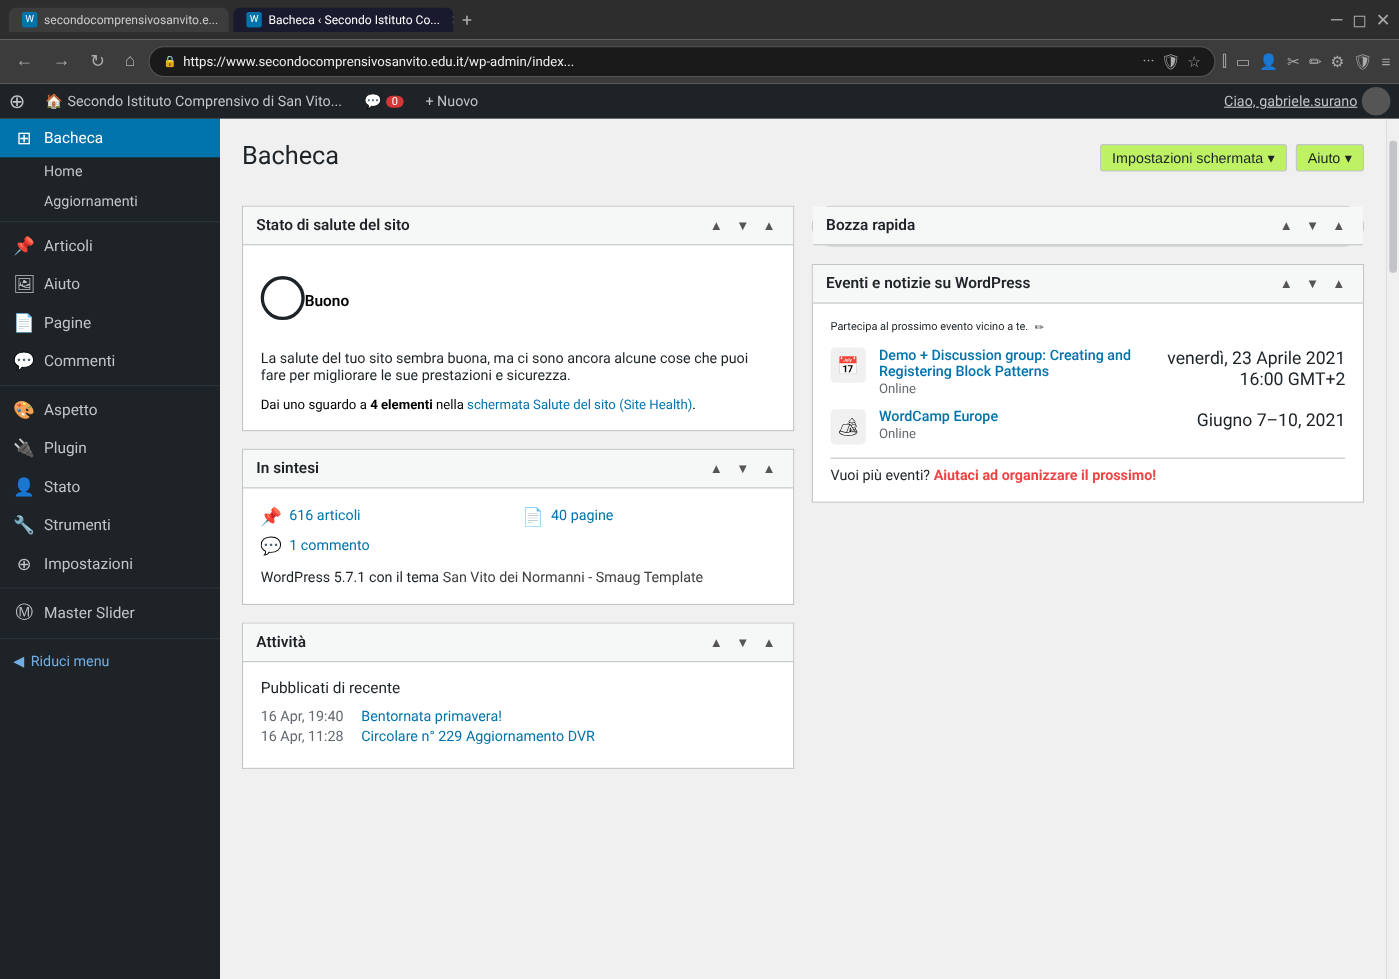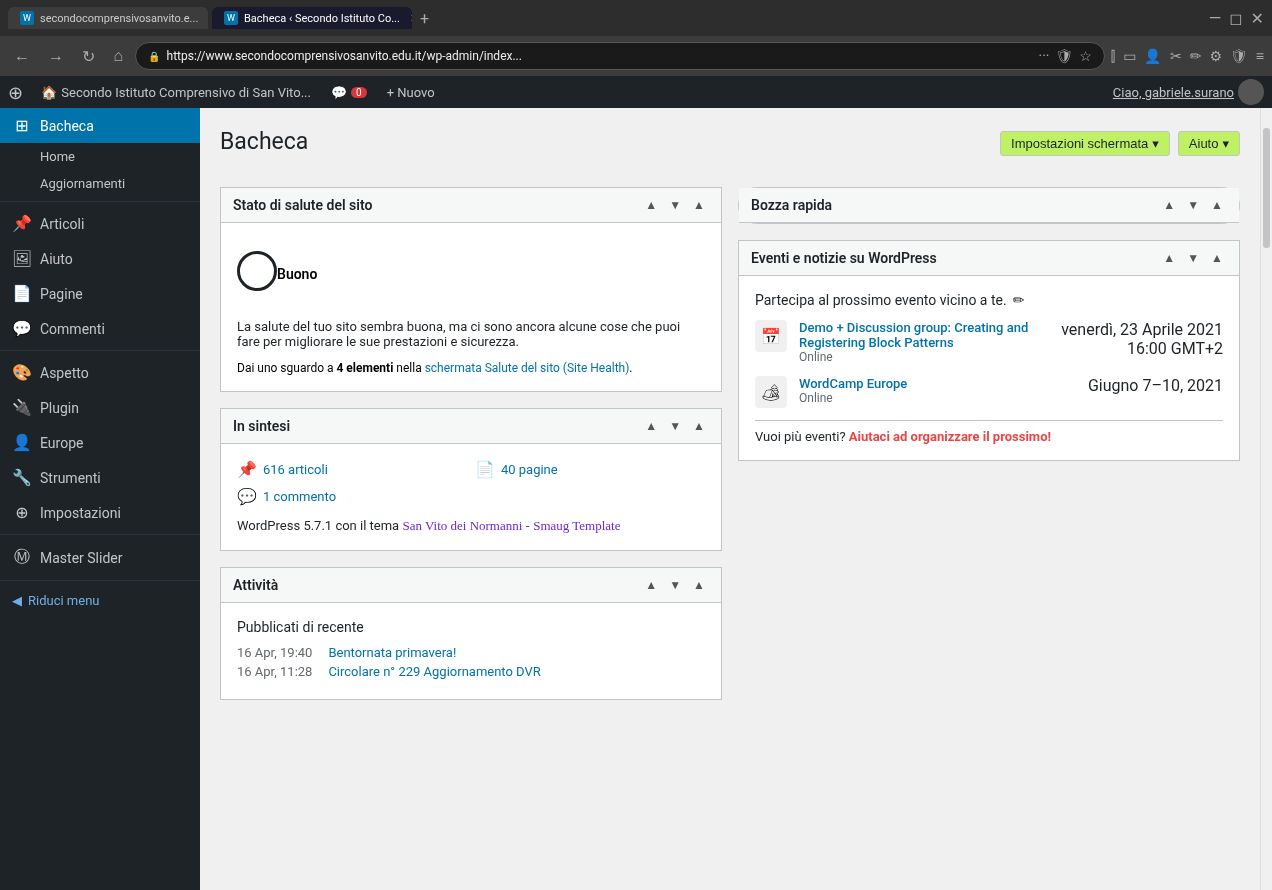--- a/index.html
+++ b/index.html
@@ -67,36 +67,36 @@
     .health-circle { width: 40px; height: 40px; border-radius: 50%; border: 3px solid #1d2327; display: flex; align-items: center; justify-content: center; margin-bottom: 6px; }
     .health-label { font-size: 14px; font-weight: 600; }
     .health-desc { font-size: 13px; color: #1d2327; margin-top: 10px; }
     .health-link { color: #0073aa; text-decoration: none; }
 
     
     .sintesi-grid { display: grid; grid-template-columns: 1fr 1fr; gap: 8px; margin-bottom: 12px; }
     .sintesi-item { display: flex; align-items: center; gap: 6px; color: #0073aa; font-size: 13px; text-decoration: none; }
     .sintesi-icon { font-size: 16px; }
     .sintesi-footer { font-size: 13px; color: #1d2327; margin-top: 8px; }
-    .sintesi-footer a { color: #6d28d9; text-decoration: none; font-family: Liberation Serif, serif; }
+    .sintesi-footer a { color: #404040; text-decoration: none; }
 
     
     .bozza-label { font-size: 13px; color: #1d2327; margin-bottom: 6px; }
     .bozza-input { width: 100%; border: 1px solid #8c8f94; padding: 6px 8px; font-size: 13px; margin-bottom: 10px; border-radius: 2px; }
     .bozza-textarea { width: 100%; border: 1px solid #8c8f94; padding: 6px 8px; font-size: 13px; min-height: 80px; resize: vertical; color: #8c8f94; font-style: italic; border-radius: 2px; }
     .bozza-btn { background: #0073aa; color: #fff; border: none; padding: 7px 16px; font-size: 13px; cursor: pointer; border-radius: 3px; margin-top: 10px; }
 
     
     .attivita-section { font-size: 14px; font-weight: 400; color: #1d2327; margin-bottom: 10px; }
     .attivita-row { display: flex; gap: 16px; margin-bottom: 4px; font-size: 13px; }
     .attivita-date { color: #646970; white-space: nowrap; }
     .attivita-link { color: #0073aa; text-decoration: none; }
 
     
-    .events-intro { font-size: 14px; color: #1d2327; margin-bottom: 12px; display: flex; align-items: flex-start; gap: 6px; }
+    .events-intro { font-size: 10px; color: #1d2327; margin-bottom: 12px; display: flex; align-items: flex-start; gap: 6px; }
     .event-row { display: flex; gap: 12px; margin-bottom: 12px; align-items: flex-start; }
     .event-icon { width: 32px; height: 32px; background: #f0f0f1; border-radius: 4px; display: flex; align-items: center; justify-content: center; font-size: 16px; flex-shrink: 0; }
     .event-info { flex: 1; }
     .event-title { color: #0073aa; font-size: 13px; text-decoration: none; font-weight: 500; }
     .event-sub { font-size: 12px; color: #646970; }
     .event-date { font-size: 16px; color: #1d2327; text-align: right; white-space: nowrap; }
     .events-footer { font-size: 13px; color: #1d2327; border-top: 1px solid #c3c4c7; padding-top: 8px; margin-top: 4px; }
     .events-footer a { color: #ef4444; text-decoration: none; font-weight: bold; }
 
     
@@ -203,21 +203,21 @@
     <div class="sidebar-menu-item">
       <span class="sidebar-icon">🎨</span>
       <span>Aspetto</span>
     </div>
     <div class="sidebar-menu-item">
       <span class="sidebar-icon">🔌</span>
       <span>Plugin</span>
     </div>
     <div class="sidebar-menu-item">
       <span class="sidebar-icon">👤</span>
-      <span>Europe</span>
+      <span>Stato</span>
     </div>
     <div class="sidebar-menu-item">
       <span class="sidebar-icon">🔧</span>
       <span>Strumenti</span>
     </div>
     <div class="sidebar-menu-item">
       <span class="sidebar-icon">⊕</span>
       <span>Impostazioni</span>
     </div>
     <div class="sidebar-divider"></div>

